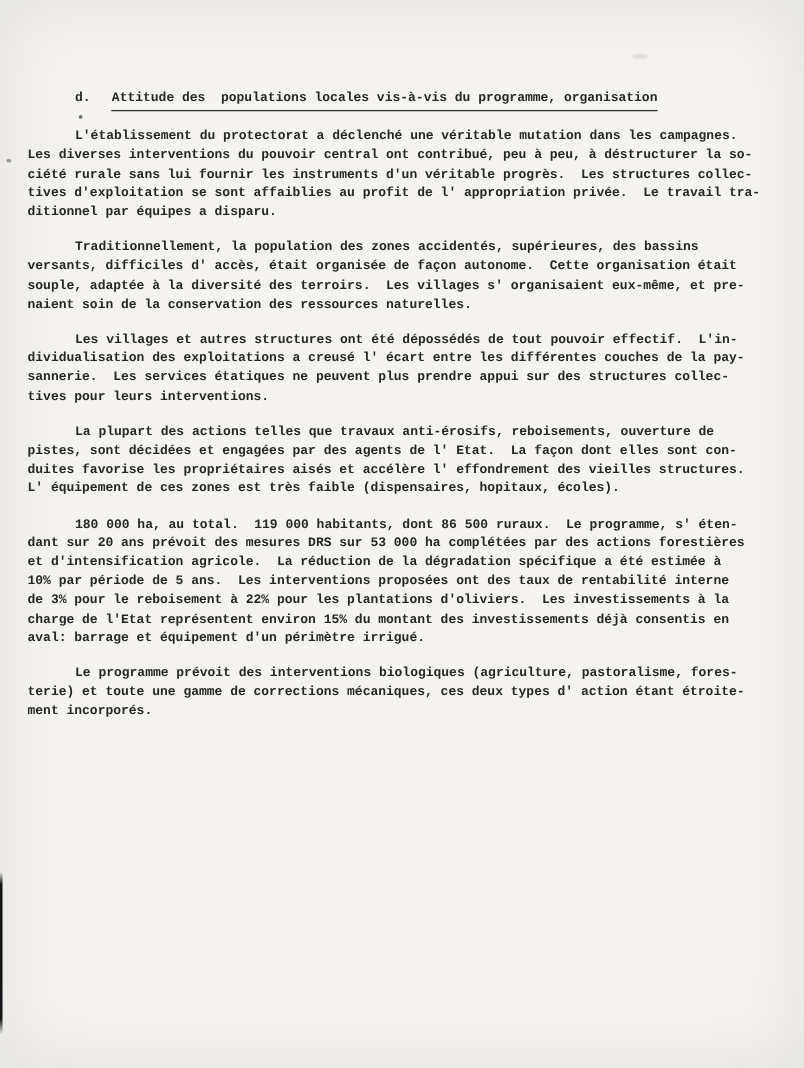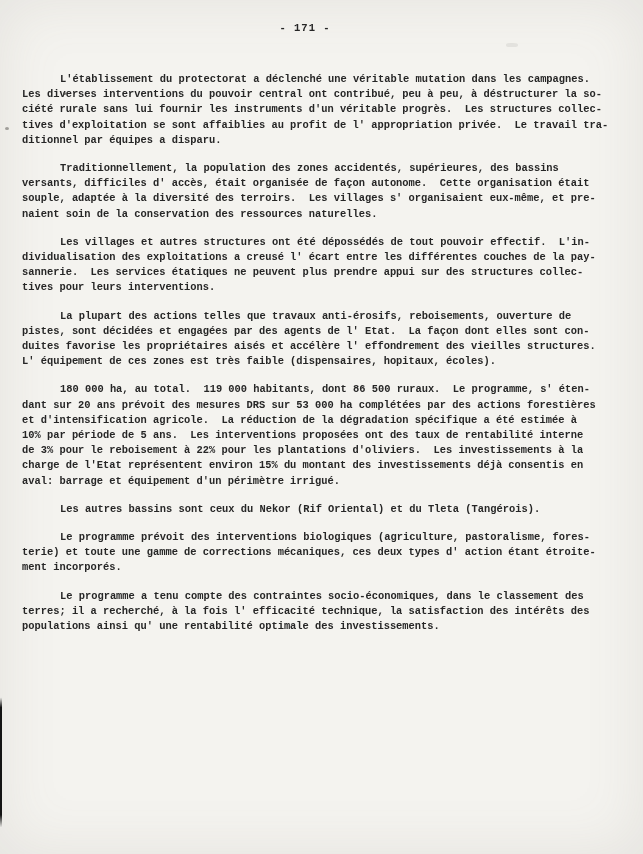--- a/index.html
+++ b/index.html
@@ -60,23 +60,23 @@
   }
   .speck { position: absolute; border-radius: 50%; background: #77756f; }
   .speck-1 { left: 5px; top: 127px; width: 4px; height: 3px; opacity: 0.65; }
   .speck-2 { left: 63px; top: 92px; width: 3px; height: 3px; background: #4a4a46; opacity: 0.8; }
   .speck-3 { left: 506px; top: 43px; width: 12px; height: 4px; border-radius: 40%; opacity: 0.12; }
 </style>
 </head>
 <body>
 
 <div class="page">
-  <div class="pagenum">- 171 -</div>
 
   <div class="content" id="doc-content">
+      <div class="heading"><span class="hlabel">d.</span><span class="htitle">Attitude des  populations locales vis-à-vis du programme, organisation</span></div>
       <div class="para">L'établissement du protectorat a déclenché une véritable mutation dans les campagnes.
 Les diverses interventions du pouvoir central ont contribué, peu à peu, à déstructurer la so-
 ciété rurale sans lui fournir les instruments d'un véritable progrès.  Les structures collec-
 tives d'exploitation se sont affaiblies au profit de l' appropriation privée.  Le travail tra-
 ditionnel par équipes a disparu.</div>
       <div class="para">Traditionnellement, la population des zones accidentés, supérieures, des bassins
 versants, difficiles d' accès, était organisée de façon autonome.  Cette organisation était
 souple, adaptée à la diversité des terroirs.  Les villages s' organisaient eux-même, et pre-
 naient soin de la conservation des ressources naturelles.</div>
       <div class="para">Les villages et autres structures ont été dépossédés de tout pouvoir effectif.  L'in-
@@ -87,26 +87,22 @@
 pistes, sont décidées et engagées par des agents de l' Etat.  La façon dont elles sont con-
 duites favorise les propriétaires aisés et accélère l' effondrement des vieilles structures.
 L' équipement de ces zones est très faible (dispensaires, hopitaux, écoles).</div>
       <div class="para">180 000 ha, au total.  119 000 habitants, dont 86 500 ruraux.  Le programme, s' éten-
 dant sur 20 ans prévoit des mesures DRS sur 53 000 ha complétées par des actions forestières
 et d'intensification agricole.  La réduction de la dégradation spécifique a été estimée à
 10% par période de 5 ans.  Les interventions proposées ont des taux de rentabilité interne
 de 3% pour le reboisement à 22% pour les plantations d'oliviers.  Les investissements à la
 charge de l'Etat représentent environ 15% du montant des investissements déjà consentis en
 aval: barrage et équipement d'un périmètre irrigué.</div>
-      <div class="para">Les autres bassins sont ceux du Nekor (Rif Oriental) et du Tleta (Tangérois).</div>
       <div class="para">Le programme prévoit des interventions biologiques (agriculture, pastoralisme, fores-
 terie) et toute une gamme de corrections mécaniques, ces deux types d' action étant étroite-
 ment incorporés.</div>
-      <div class="para">Le programme a tenu compte des contraintes socio-économiques, dans le classement des
-terres; il a recherché, à la fois l' efficacité technique, la satisfaction des intérêts des
-populations ainsi qu' une rentabilité optimale des investissements.</div>
     </div>
 
   <div class="edge-strip"></div>
   <div class="speck speck-1"></div>
   <div class="speck speck-2"></div>
   <div class="speck speck-3"></div>
 </div>
 
 </body></html>

